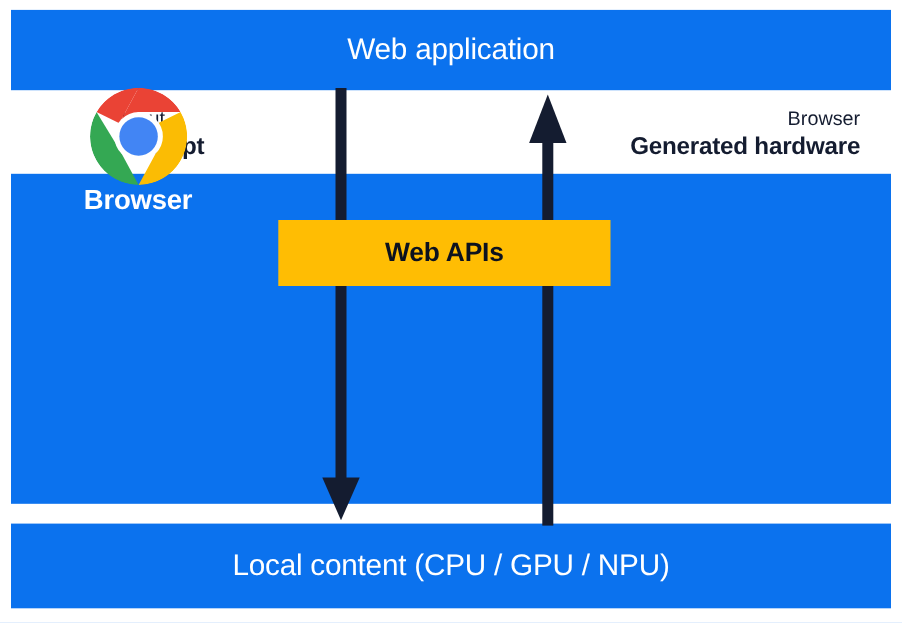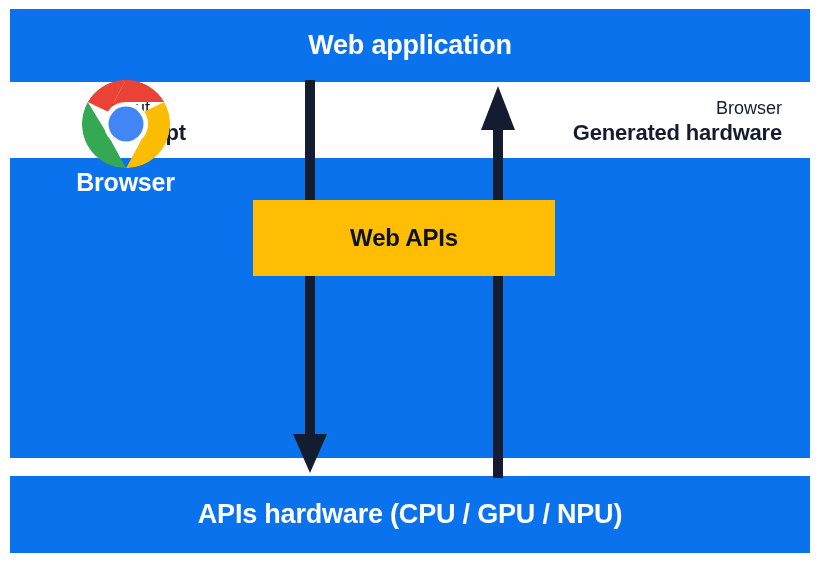--- a/index.html
+++ b/index.html
@@ -42,21 +42,21 @@
   #band-local-hardware {
     left: 10px;
     top: 476px;
     width: 800px;
     height: 77px;
   }
 
   .band-title {
     color: #ffffff;
     font-size: 27px;
-    font-weight: bold;
+    font-weight: normal;
     letter-spacing: -0.2px;
     line-height: 1;
     white-space: nowrap;
   }
 
   
   .io-label {
     position: absolute;
     color: #141c30;
     line-height: 1.18;
@@ -107,21 +107,21 @@
     background: #ffbd03;
     display: flex;
     align-items: center;
     justify-content: center;
     text-align: center;
   }
   #box-web-apis {
     left: 253px;
     top: 200px;
     width: 302px;
-    height: 76px;
+    height: 60px;
     z-index: 4;
   }
   #box-builtin-models {
     left: 432px;
     top: 318px;
     width: 278px;
     height: 80px;
     z-index: 4;
   }
   .box-label {
@@ -172,21 +172,21 @@
   </div>
 
   <div class="io-label" id="io-output">
     <span class="io-kind">Browser</span>
     <span class="io-value">Generated hardware</span>
   </div>
 
   <div class="band" id="band-browser"></div>
 
   <div class="band" id="band-local-hardware">
-    <span class="band-title">APIs hardware (CPU / GPU / NPU)</span>
+    <span class="band-title">Local content (CPU / GPU / NPU)</span>
   </div>
 
   <svg class="arrow" id="arrow-prompt-down" viewBox="0 0 48 396">
     <rect x="19" y="0" width="10" height="356" fill="#141c30"></rect>
     <polygon points="7,354 41,354 24,393" fill="#141c30"></polygon>
   </svg>
 
   <svg class="arrow" id="arrow-generated-up" viewBox="0 0 48 394">
     <polygon points="24,2 41,46 7,46" fill="#141c30"></polygon>
     <rect x="19" y="44" width="10" height="350" fill="#141c30"></rect>

